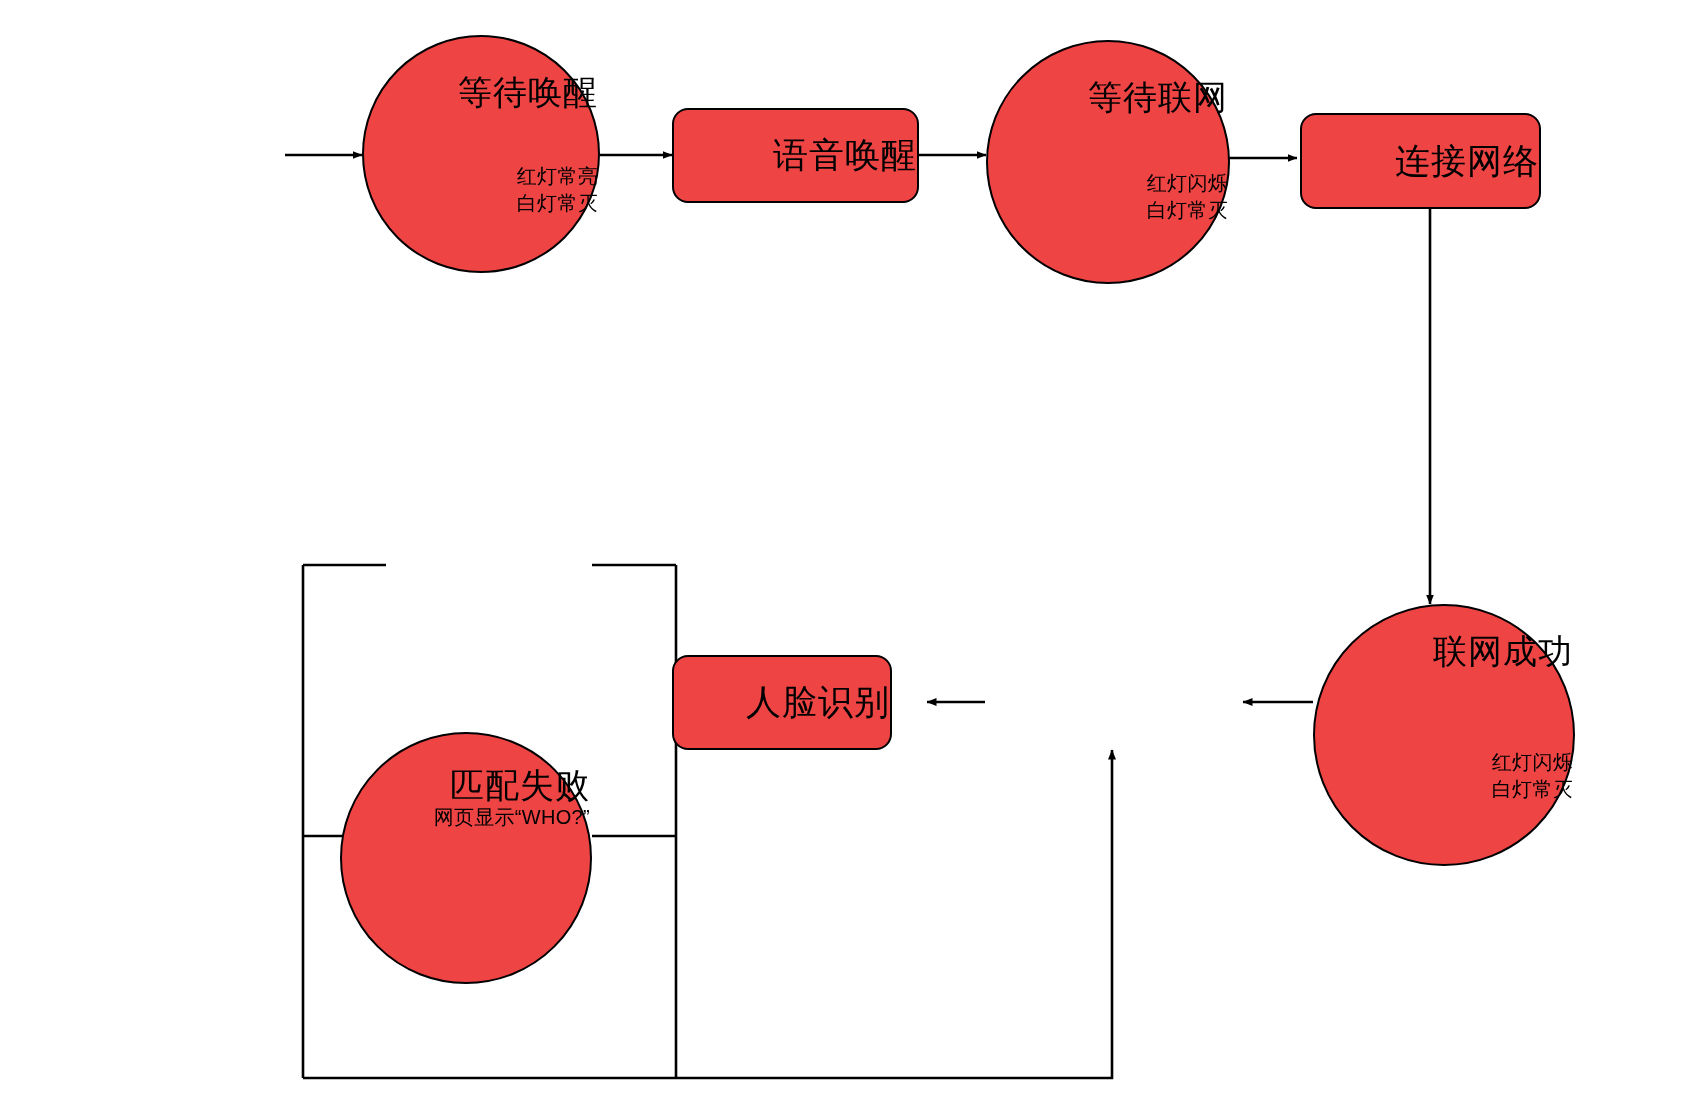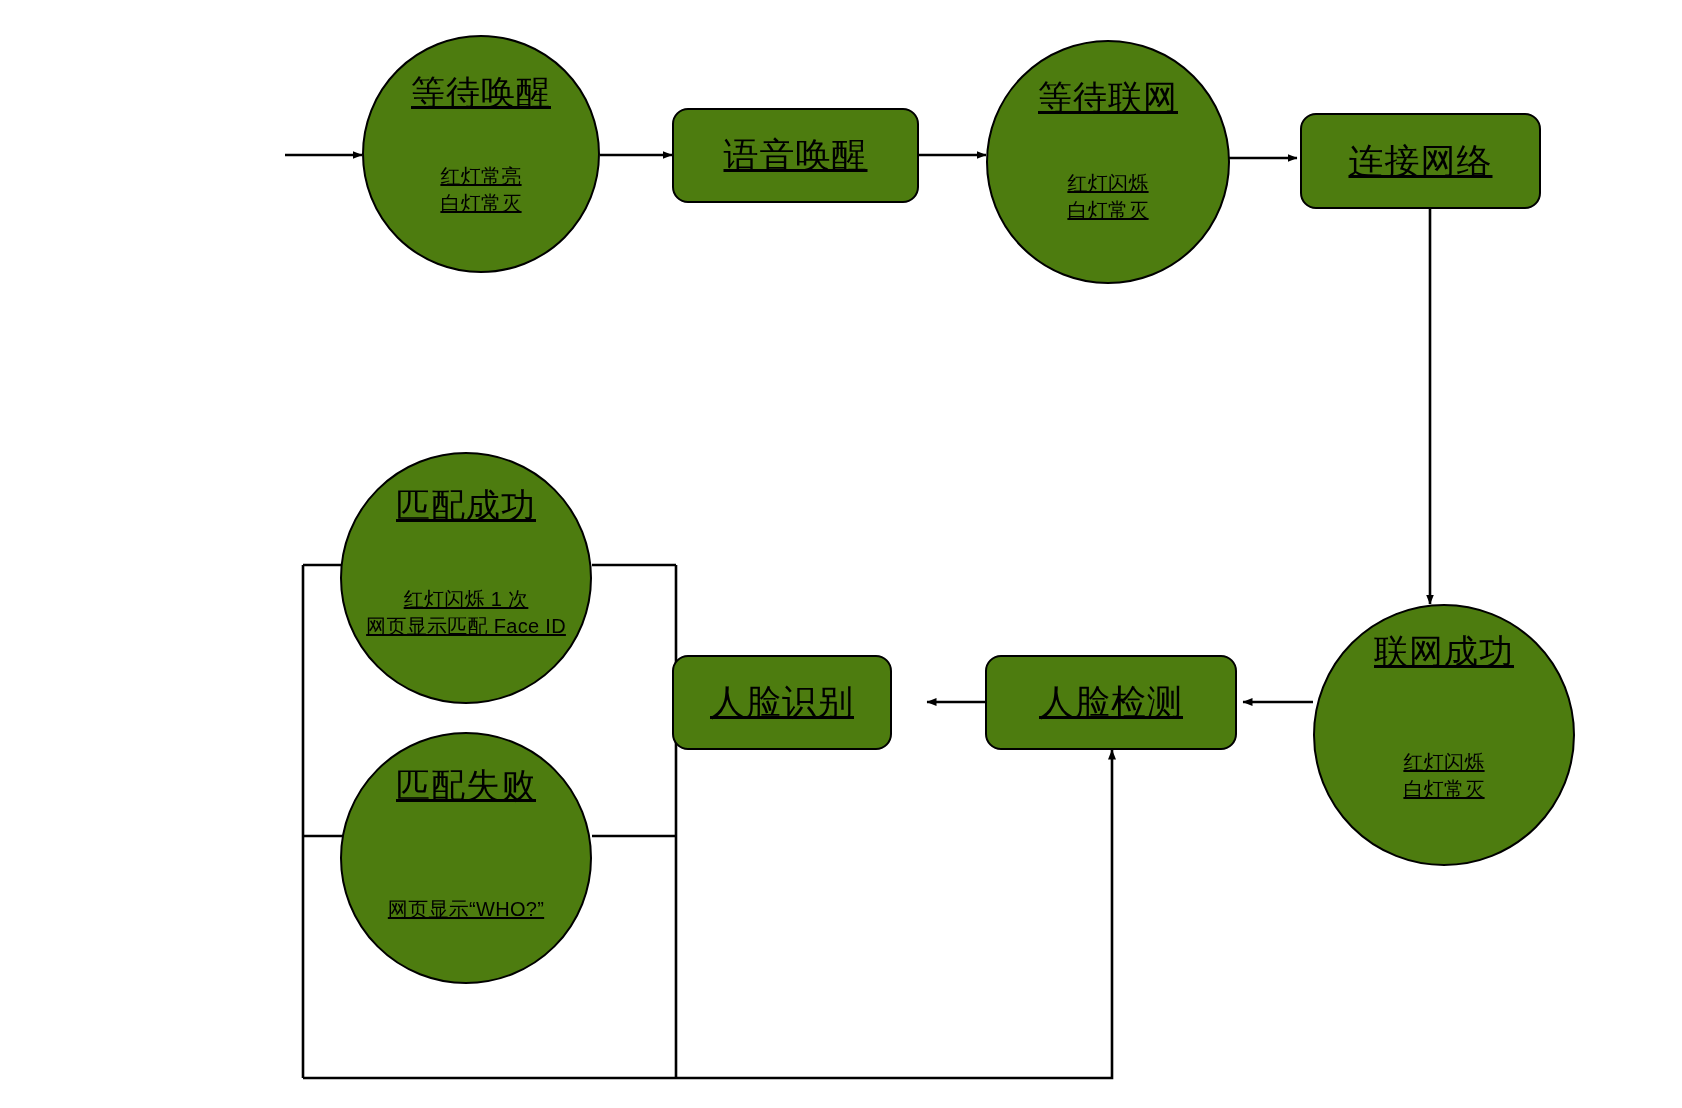--- a/index.html
+++ b/index.html
@@ -21,28 +21,27 @@
     position: absolute;
     left: 0;
     top: 0;
     width: 1682px;
     height: 1108px;
     pointer-events: none;
   }
   .node {
     position: absolute;
     box-sizing: border-box;
-    background: #4d7c0f;
+    background: #ef4444;
     border: 2.4px solid #000000;
     display: flex;
     flex-direction: column;
-    align-items: center;
+    align-items: flex-end;
     justify-content: center;
     color: #000000;
-    text-decoration: underline;
   }
   .node.process {
     border-radius: 16px;
   }
   .node.state {
     border-radius: 50%;
     justify-content: flex-start;
   }
   .node-title {
     font-size: 35px;
@@ -119,32 +118,24 @@
   <div class="node process" style="left:1300px; top:113px; width:241px; height:96px;">
     <div class="node-title">连接网络</div>
   </div>
 
   <div class="node state" style="left:1313px; top:604px; width:262px; height:262px; padding-top:28px;gap:11px;">
     <div class="node-title">联网成功</div>
     <div class="node-sub" style="margin-top:68px;">红灯闪烁
 白灯常灭</div>
   </div>
 
-  <div class="node process" style="left:985px; top:655px; width:252px; height:95px;">
-    <div class="node-title">人脸检测</div>
-  </div>
 
   <div class="node process" style="left:672px; top:655px; width:220px; height:95px;">
     <div class="node-title">人脸识别</div>
   </div>
 
-  <div class="node state" style="left:340px; top:452px; width:252px; height:252px; padding-top:34px;">
-    <div class="node-title">匹配成功</div>
-    <div class="node-sub" style="margin-top:62px;">红灯闪烁 1 次
-网页显示匹配 Face ID</div>
-  </div>
 
   <div class="node state" style="left:340px; top:732px; width:252px; height:252px; padding-top:34px;">
     <div class="node-title">匹配失败</div>
-    <div class="node-sub" style="margin-top:92px;">网页显示“WHO?”</div>
+    <div class="node-sub" style="">网页显示“WHO?”</div>
   </div>
 
 </div>
 
 </body></html>

